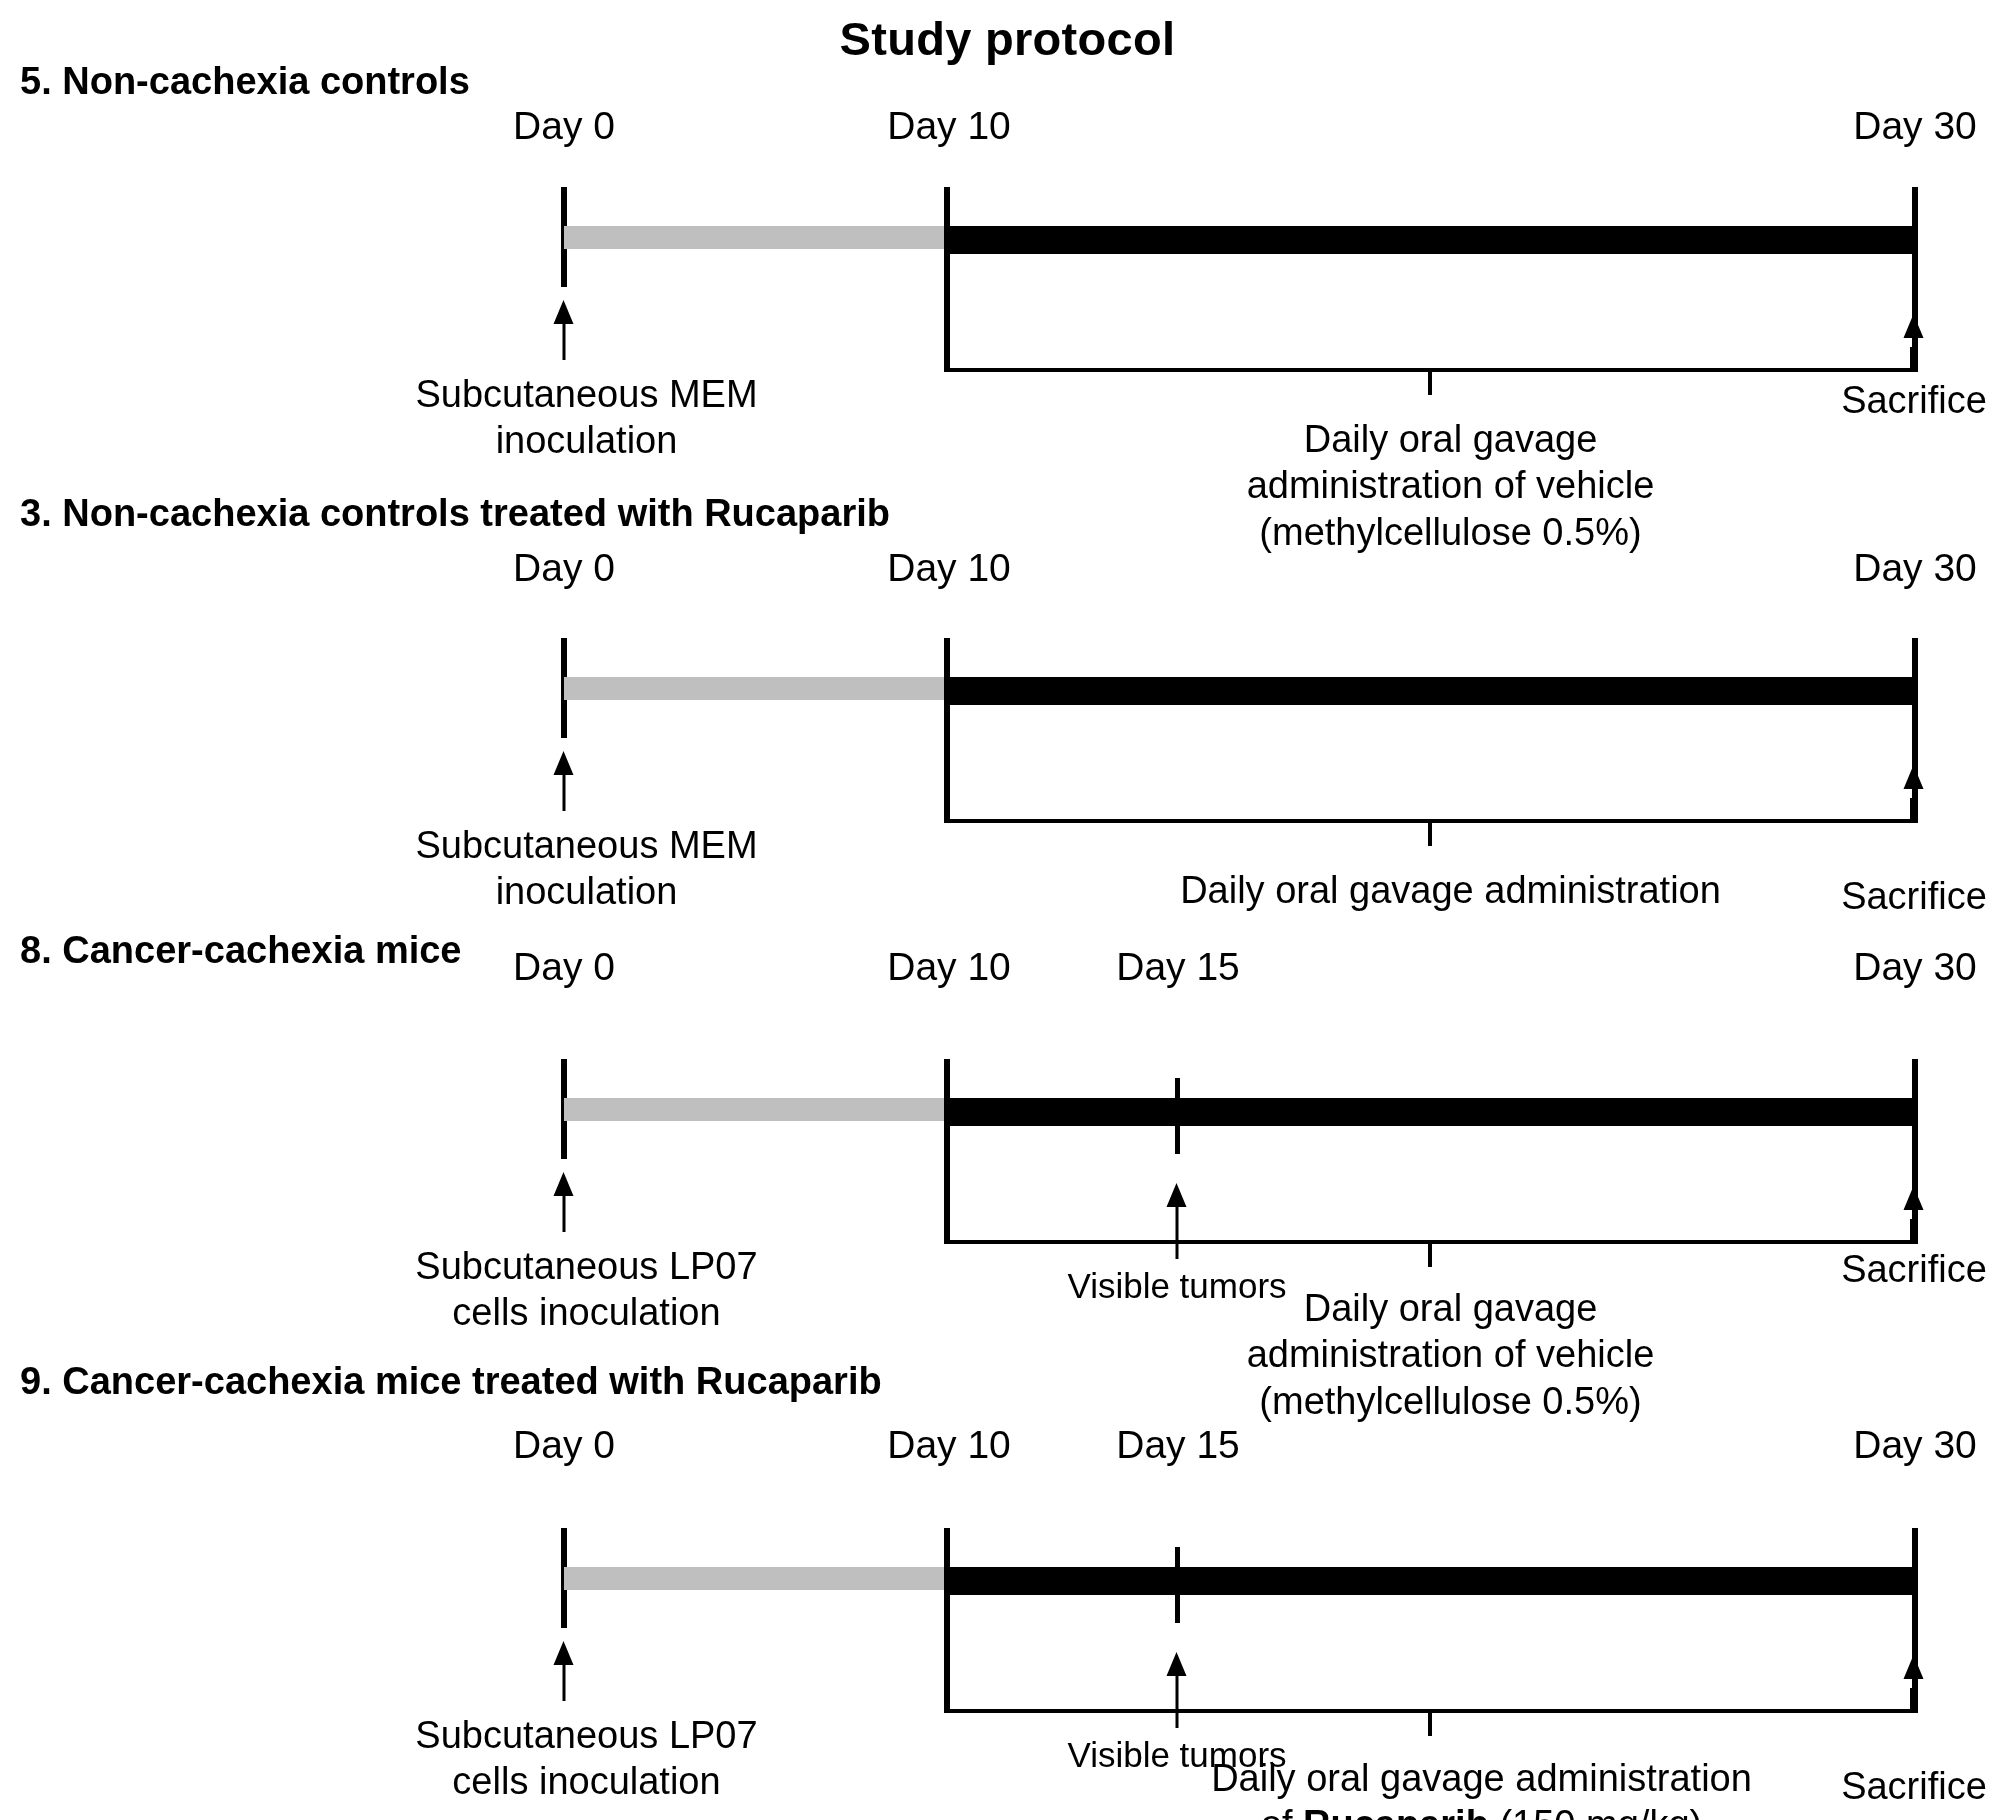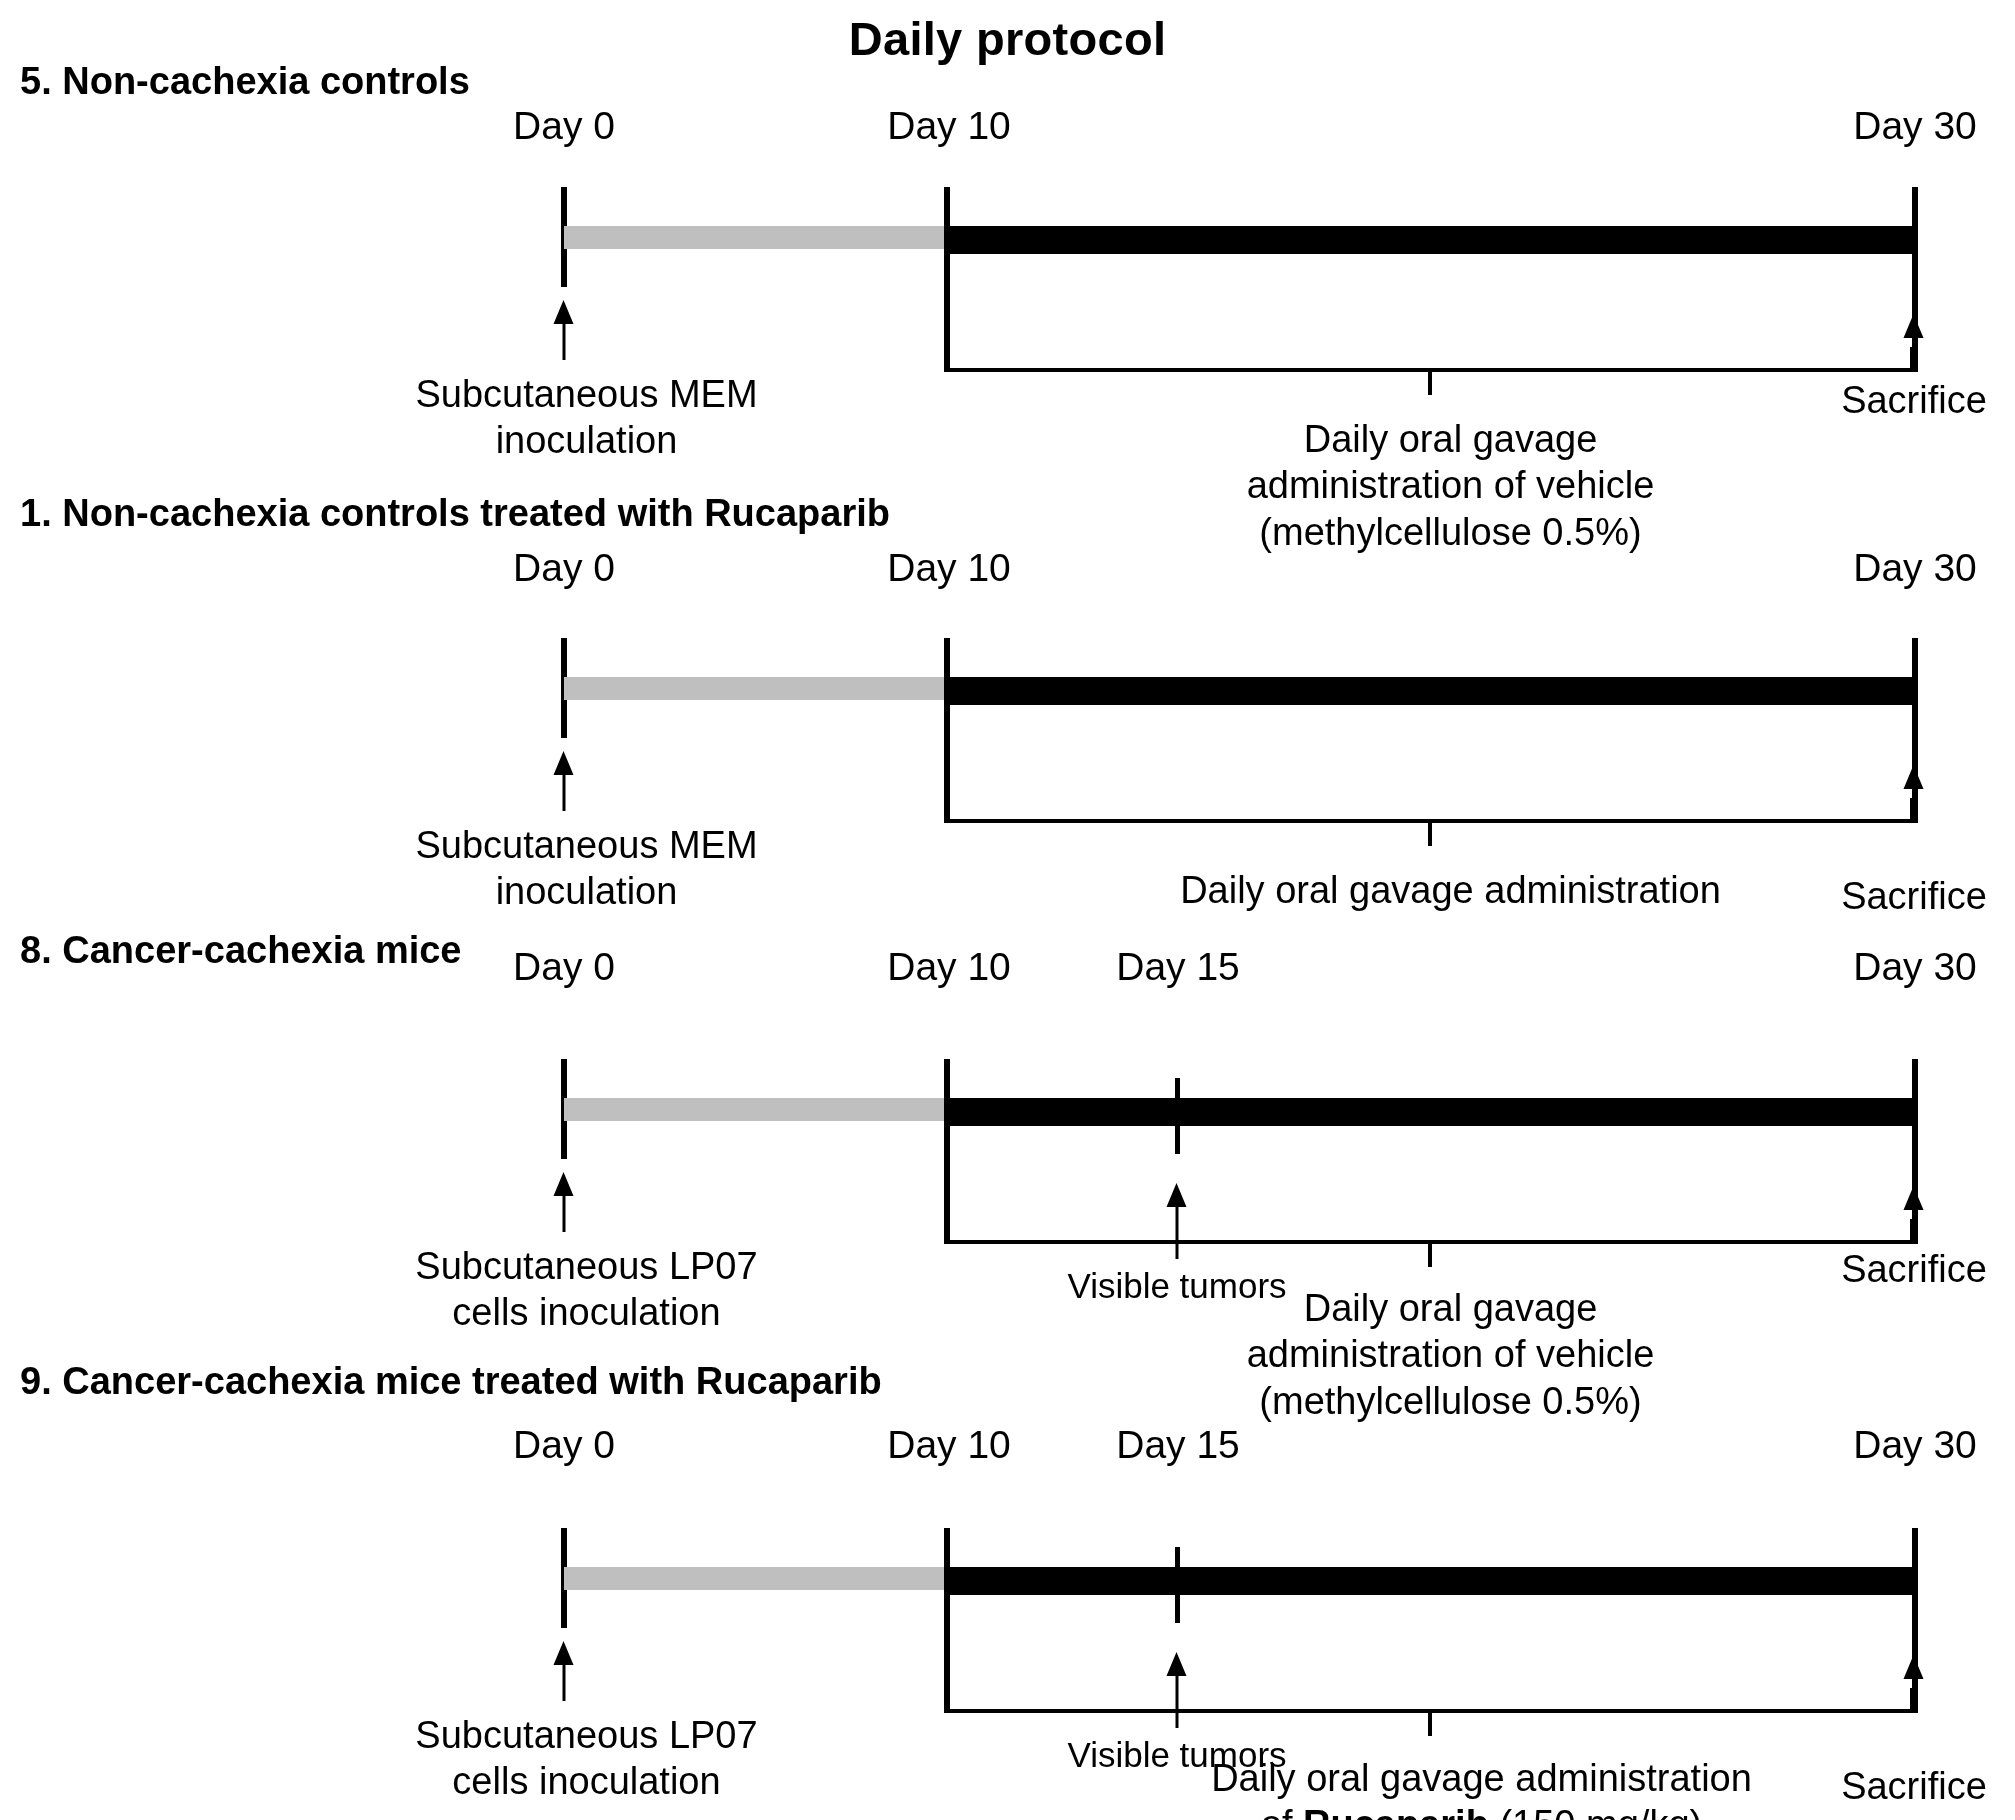--- a/index.html
+++ b/index.html
@@ -121,21 +121,21 @@
   .caption.center {
     transform: translateX(-50%);
     text-align: center;
   }
   .caption .bold { font-weight: bold; }
   .caption .small-line { display: block; margin-left: 45px; }
 </style>
 </head>
 <body>
 
-<div id="study-title">Daily protocol</div>
+<div id="study-title">Study protocol</div>
 
 <div class="panel" style="top:60px;">
   <div class="panel-heading">5. Non-cachexia controls</div>
 
   <div class="day-label" style="left:564px; top:44px;">Day 0</div>
   <div class="day-label" style="left:949px; top:44px;">Day 10</div>
   <div class="day-label" style="left:1915px; top:44px;">Day 30</div>
 
   <div class="tick" style="left:561px; top:127px; height:100px;"></div>
   <div class="tick" style="left:944px; top:127px; height:185px;"></div>
@@ -167,21 +167,21 @@
   </div>
 
   <div class="arrow-up" style="left:1914px; top:254px; width:25px; height:58px;">
     <div class="head"></div>
     <div class="shaft" style="top:15px; bottom:0;"></div>
   </div>
   <div class="caption center" style="left:1914px; top:317px;">Sacrifice</div>
 </div>
 
 <div class="panel" style="top:492px;">
-  <div class="panel-heading">1. Non-cachexia controls treated with Rucaparib</div>
+  <div class="panel-heading">3. Non-cachexia controls treated with Rucaparib</div>
 
   <div class="day-label" style="left:564px; top:54px;">Day 0</div>
   <div class="day-label" style="left:949px; top:54px;">Day 10</div>
   <div class="day-label" style="left:1915px; top:54px;">Day 30</div>
 
   <div class="tick" style="left:561px; top:146px; height:100px;"></div>
   <div class="tick" style="left:944px; top:146px; height:185px;"></div>
   <div class="tick" style="left:1912px; top:146px; height:185px;"></div>
 
   <div class="bar-gray" style="left:564px; top:185px; width:383px;"></div>

